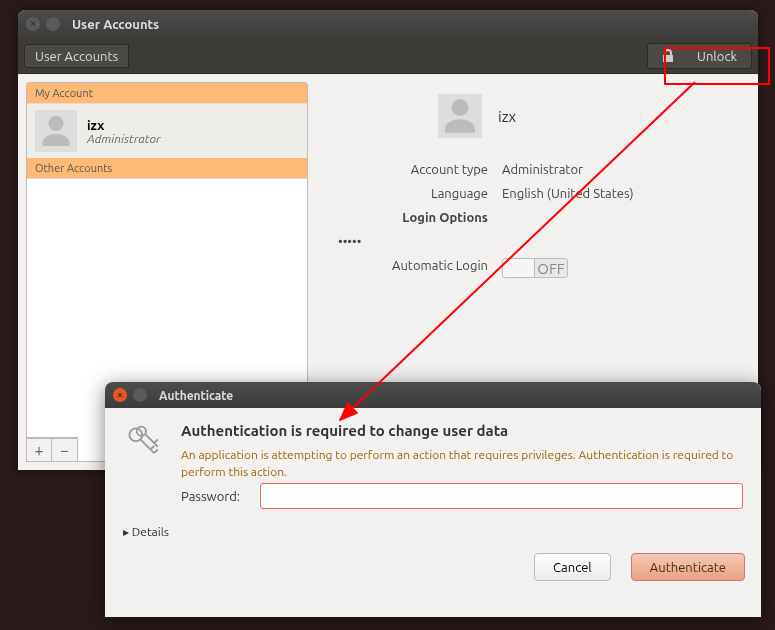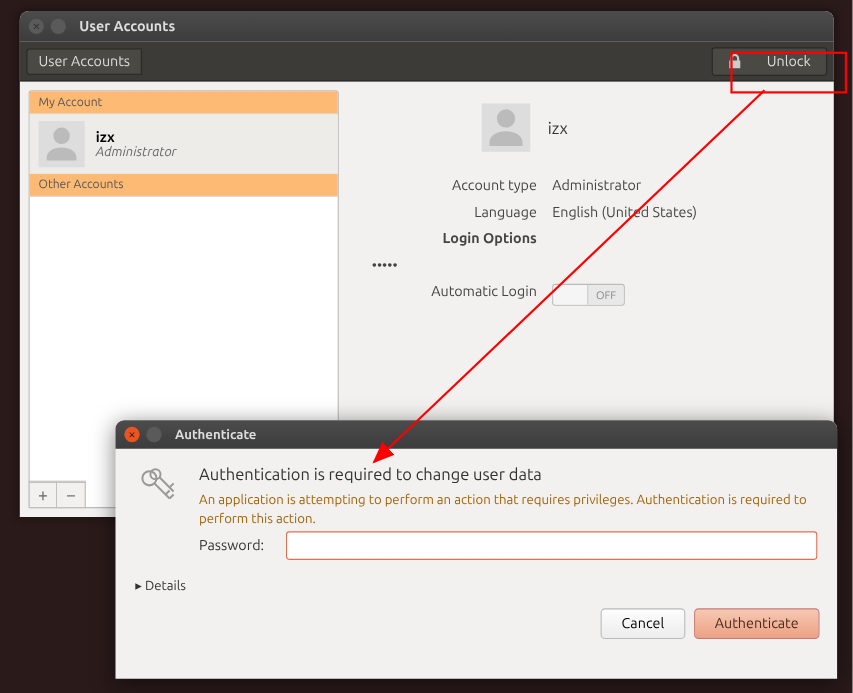--- a/index.html
+++ b/index.html
@@ -37,39 +37,39 @@
     
     .details { flex: 1; padding: 20px 20px 20px 30px; }
     .user-header { display: flex; align-items: center; gap: 16px; margin-bottom: 24px; margin-left: 100px; }
     .avatar-lg { width: 44px; height: 44px; background: #ddd; display: flex; align-items: center; justify-content: center; }
     .user-header-name { font-size: 15px; color: #333; }
     .field-row { display: flex; align-items: flex-start; margin-bottom: 10px; font-size: 13px; }
     .field-label { width: 150px; text-align: right; margin-right: 14px; color: #444; }
     .field-label.bold { font-weight: bold; }
     .field-value { color: #444; }
     .toggle { display: inline-flex; border: 1px solid #bbb; border-radius: 3px; overflow: hidden; }
-    .toggle-half { width: 32px; height: 18px; font-size: 10px; display: flex; align-items: center; justify-content: center; }
+    .toggle-half { width: 32px; height: 18px; font-size: 15px; display: flex; align-items: center; justify-content: center; }
     .toggle-half.off-label { background: #e8e8e8; color: #888; }
     .toggle-half.slider { background: #f5f5f5; border-right: 1px solid #bbb; }
     
     .auth-dialog { position: absolute; top: 382px; left: 105px; width: 656px; height: 235px; background: #f2f1f0; border-radius: 8px 8px 0 0; box-shadow: 0 4px 20px rgba(0,0,0,0.5); z-index: 10; }
     .auth-title { height: 26px; background: linear-gradient(#4c4c4c, #3c3c3c); border-radius: 8px 8px 0 0; display: flex; align-items: center; padding: 0 8px; }
     .auth-close-btn { width: 14px; height: 14px; border-radius: 50%; background: #e95420; margin-right: 6px; display: inline-flex; align-items: center; justify-content: center; font-size: 8px; color: #3a1a0a; }
     .auth-min-btn { width: 14px; height: 14px; border-radius: 50%; background: #5a5a5a; margin-right: 6px; }
     .auth-title-text { color: #ddd; font-size: 12px; font-weight: bold; margin-left: 6px; }
     .auth-body { padding: 14px 18px 10px 18px; display: flex; gap: 14px; }
     .auth-icon { width: 44px; height: 44px; flex-shrink: 0; }
     .auth-text { flex: 1; }
-    .auth-heading { font-size: 15px; font-weight: normal; color: #333; margin-bottom: 8px; }
+    .auth-heading { font-size: 15px; font-weight: bold; color: #333; margin-bottom: 8px; }
     .auth-desc { font-size: 12px; color: #a16207; line-height: 1.4; margin-bottom: 2px; }
     .auth-input-row { display: flex; align-items: center; gap: 20px; margin-bottom: 6px; }
     .auth-input-label { font-size: 13px; color: #333; }
     .auth-input { flex: 1; height: 26px; border: 1px solid #e07050; border-radius: 3px; padding: 0 6px; background: #fff; outline: none; }
     .auth-details { font-size: 12px; color: #333; padding: 0 18px 8px 18px; cursor: pointer; }
-    .auth-actions { display: flex; justify-content: flex-end; gap: 8px; padding: 6px 16px 14px 16px; }
+    .auth-actions { display: flex; justify-content: flex-end; gap: 20px; padding: 6px 16px 14px 16px; }
     .btn { padding: 6px 18px; font-size: 13px; border: 1px solid #bbb; border-radius: 4px; background: linear-gradient(#fdfdfd, #ececec); cursor: pointer; }
     .btn.primary { background: linear-gradient(#f7c8b3, #eba184); border-color: #c77; color: #4a2a1a; }
     
     .arrow { position: absolute; z-index: 20; pointer-events: none; }
     
     svg.person { fill: #bbb; }
   </style>
 </head>
 <body>
 

